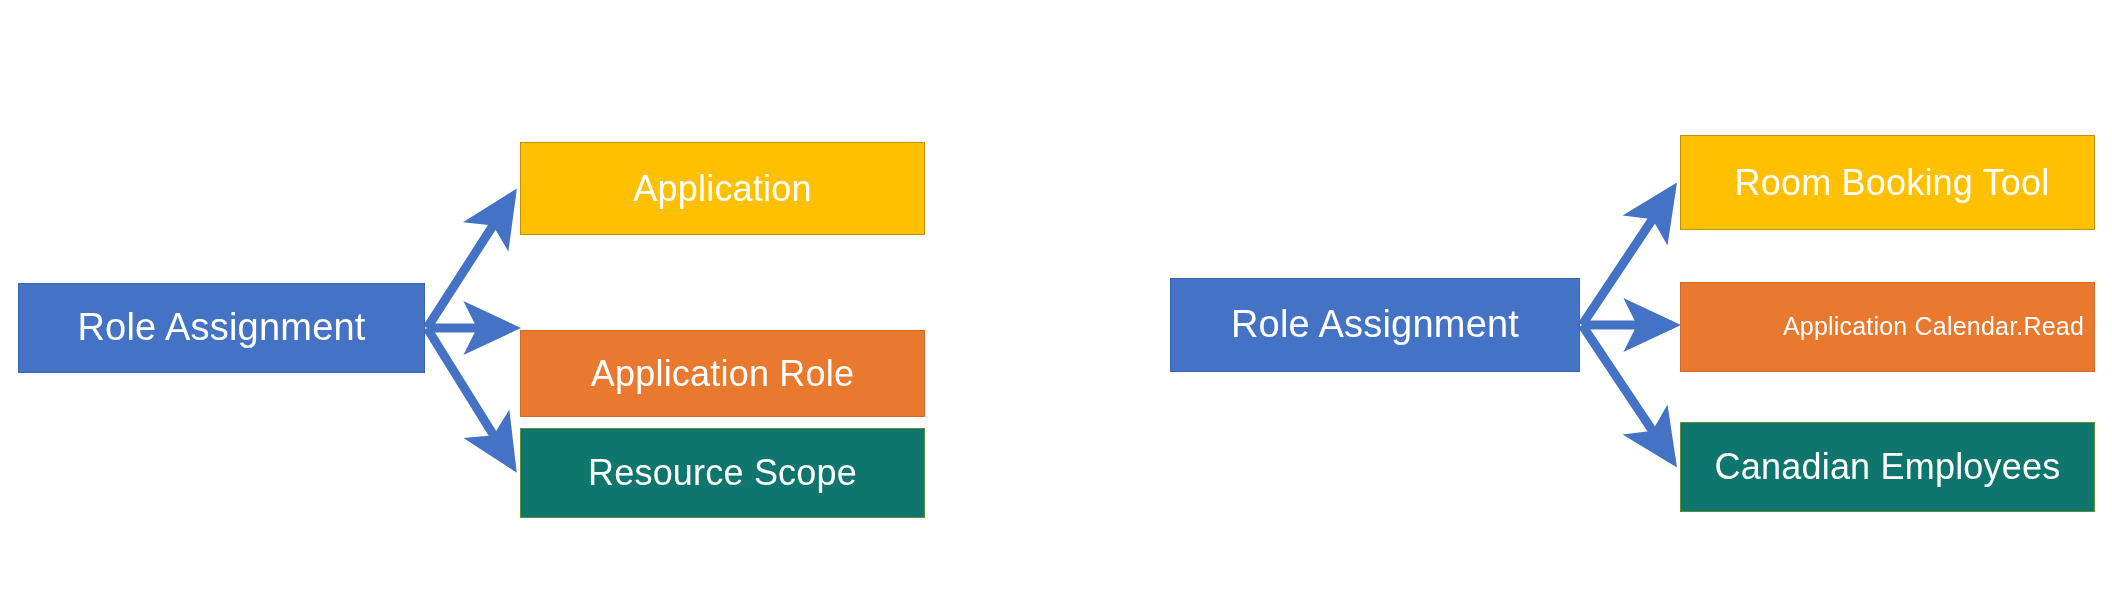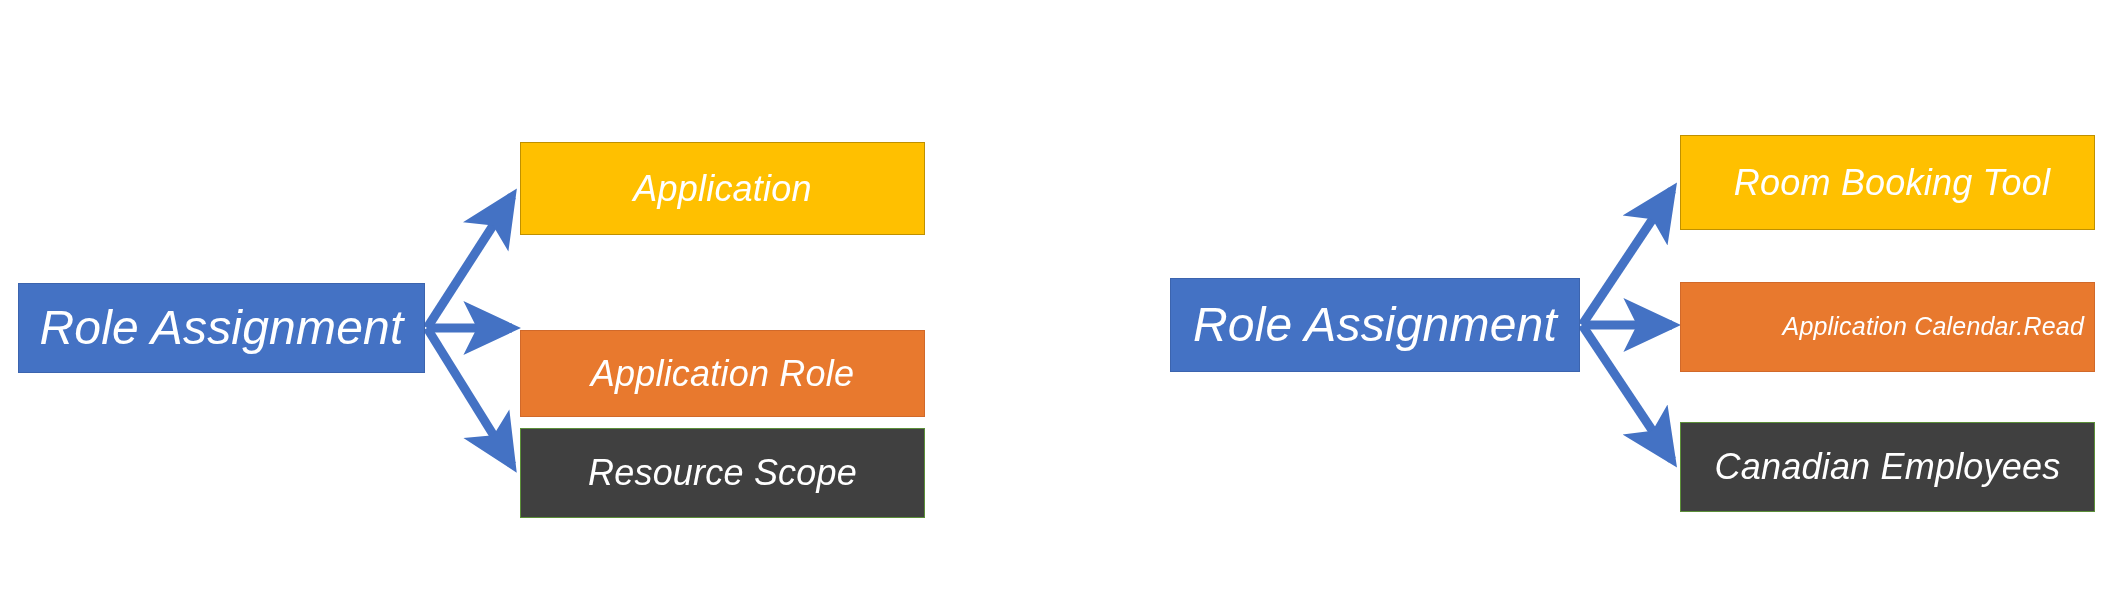--- a/index.html
+++ b/index.html
@@ -30,45 +30,44 @@
     position: absolute;
     box-sizing: border-box;
     display: flex;
     align-items: center;
     justify-content: center;
     color: #ffffff;
     text-align: center;
     line-height: 1.1;
     letter-spacing: 0.2px;
     font-weight: 400;
-    font-style: italic;
     -webkit-font-smoothing: antialiased;
   }
   .node .node-label {
     display: block;
     padding: 0 10px;
     white-space: nowrap;
   }
   .node-blue {
     background: #4472c4;
     border: 1px solid #3c64ae;
   }
   .node-yellow {
     background: #ffc000;
     border: 1px solid #bf9000;
   }
   .node-orange {
     background: #e8792e;
     border: 1px solid #d1692a;
   }
   .node-green {
-    background: #404040;
+    background: #0f766e;
     border: 1px solid #5b8f38;
   }
-  .fs-lg { font-size: 48px; text-align: center; }
+  .fs-lg { font-size: 38px; text-align: center; }
   .fs-md { font-size: 36px; }
   .fs-sm { font-size: 25px; }
 </style>
 </head>
 <body>
 
 <div id="canvas">
 
   <svg class="arrow-layer" viewBox="0 0 2112 614" xmlns="http://www.w3.org/2000/svg">
     <defs>

